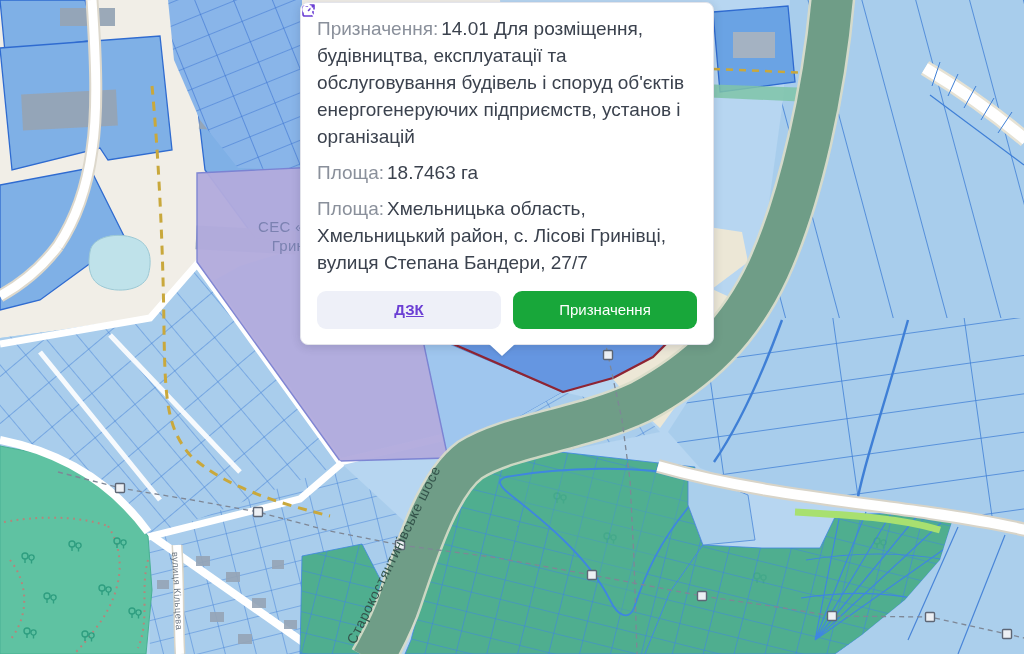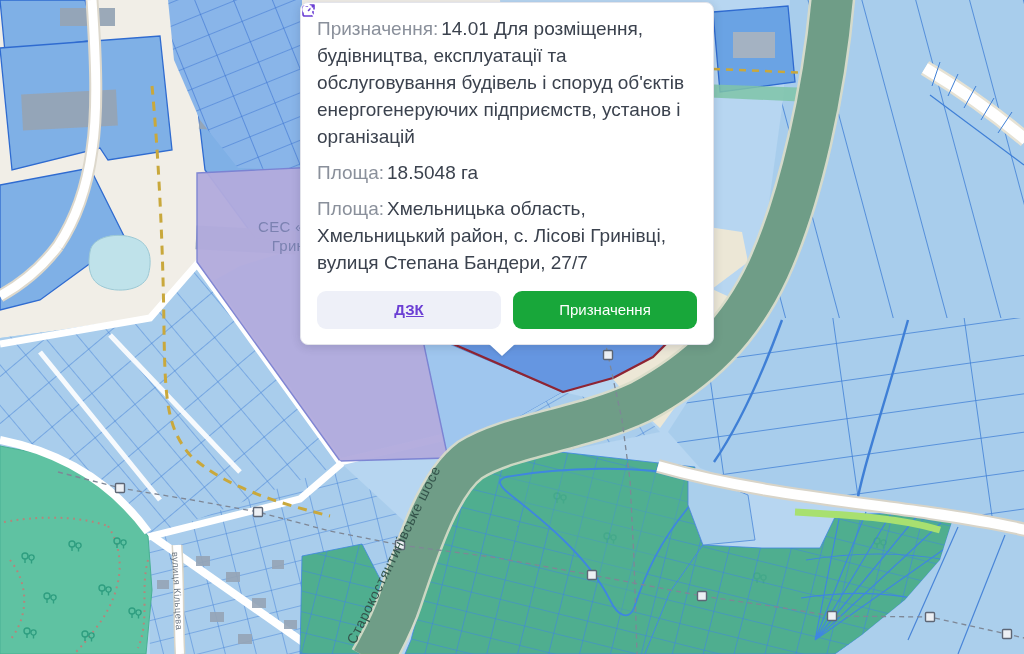--- a/index.html
+++ b/index.html
@@ -257,21 +257,21 @@
     <text class="hwy-label" transform="translate(355,645) rotate(-64)">Старокостянтинівське шосе</text>
     <text class="street-label" transform="translate(172,552) rotate(87)">вулиця Кільцева</text>
   </g>
 </svg>
 
 <div class="popup">
   <p class="row">
     <span class="lbl">Призначення:</span><span>14.01 Для розміщення, будівництва, експлуатації та обслуговування будівель і споруд об'єктів енергогенеруючих підприємств, установ і організацій</span>
   </p>
   <p class="row">
-    <span class="lbl">Площа:</span><span>18.5048 га</span>
+    <span class="lbl">Площа:</span><span>18.7463 га</span>
   </p>
   <p class="row">
     <span class="lbl">Площа:</span><span>Хмельницька область, Хмельницький район, с. Лісові Гринівці, вулиця Степана Бандери, 27/7</span>
   </p>
   <div class="btns">
     <button class="btn btn-dzk">
       <svg width="15" height="15" viewBox="0 0 15 15">
         <path d="M6.5 3H3.8C2.8 3 2 3.8 2 4.8v6.4C2 12.2 2.8 13 3.8 13h6.4c1 0 1.8-.8 1.8-1.8V8.5 M9 2h4v4 M13 2L7.5 7.5" stroke="currentColor" stroke-width="1.6" fill="none" stroke-linecap="round" stroke-linejoin="round"></path>
       </svg>
       <span class="t">ДЗК</span>

